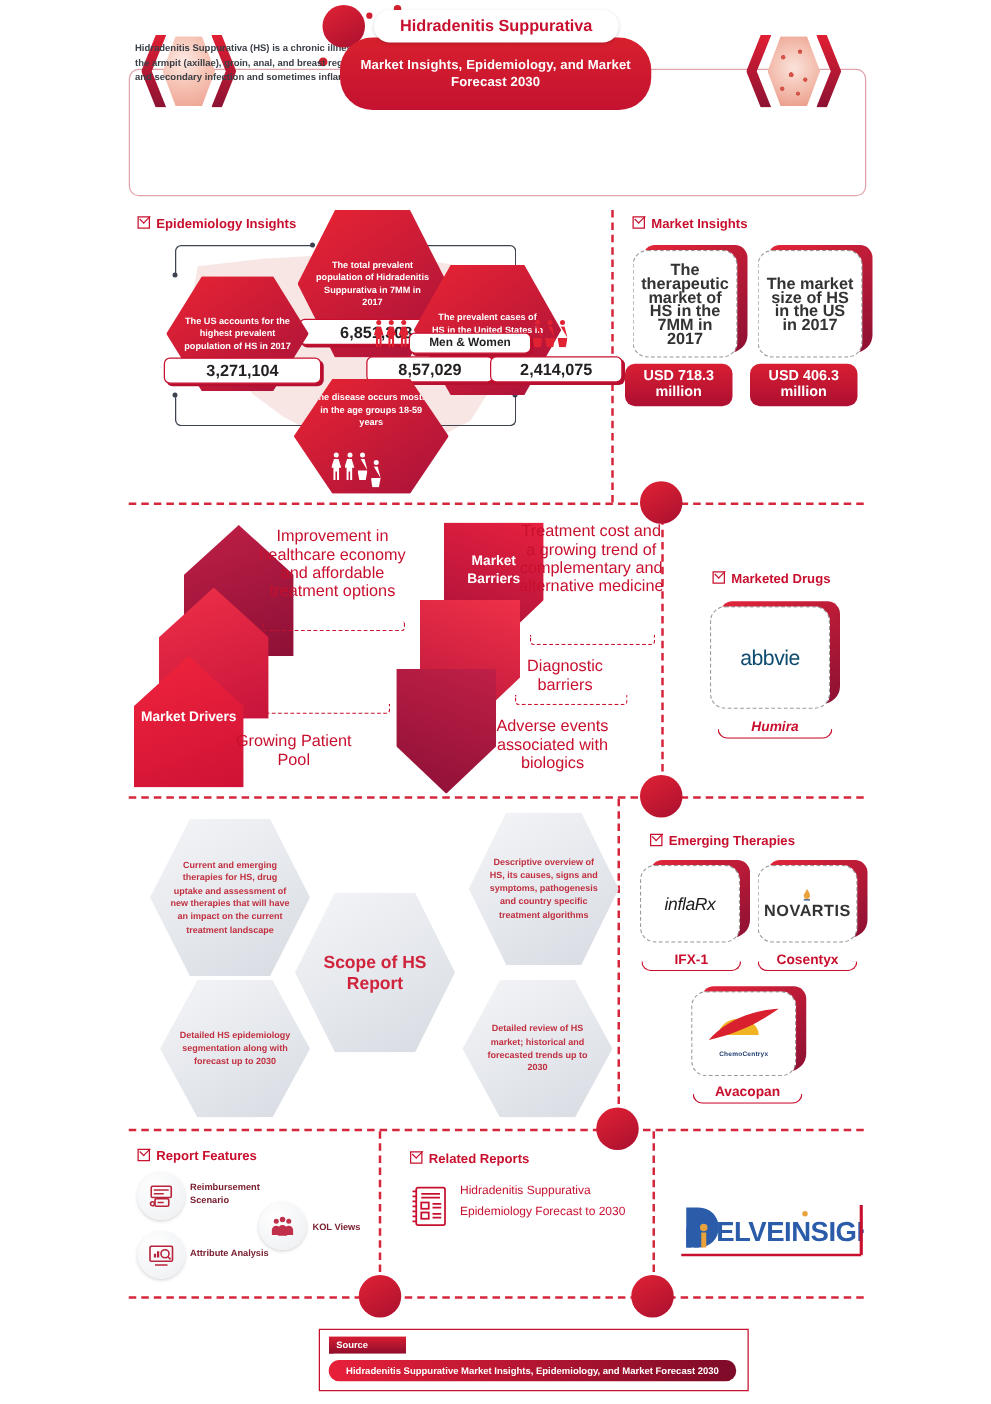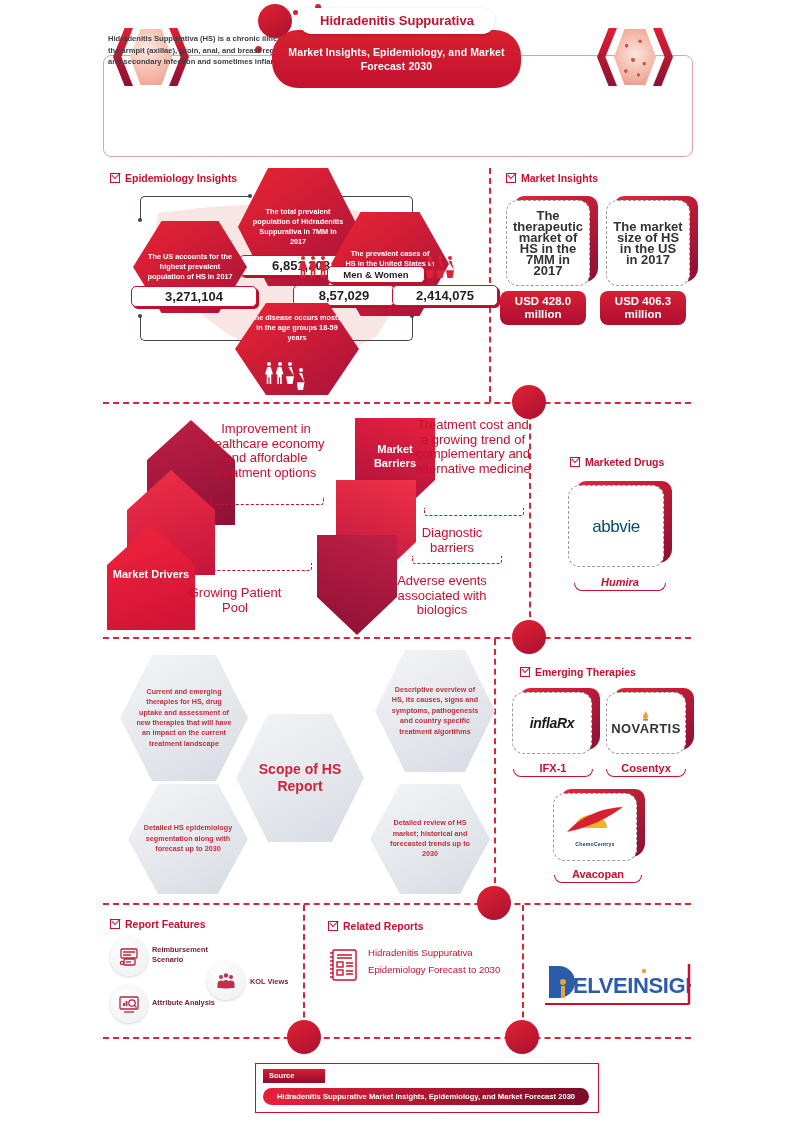--- a/index.html
+++ b/index.html
@@ -288,21 +288,21 @@
   <div class="sec-head" style="left:506px;top:172px;">
     <span class="chk"></span><span>Market Insights</span>
   </div>
 
   <div class="card" style="left:506px;top:200px;width:84px;height:86px;">
     <div class="shadow"></div>
     <div class="face">
         <span>The therapeutic market of HS in the 7MM in 2017</span>
       </div>
   </div>
-  <div class="redpill" style="left:500px;top:291px;width:86px;height:34px;">USD 428.0 million</div>
+  <div class="redpill" style="left:500px;top:291px;width:86px;height:34px;">USD 718.3 million</div>
 
   <div class="card" style="left:606px;top:200px;width:84px;height:86px;">
     <div class="shadow"></div>
     <div class="face">
         <span>The market size of HS in the US in 2017</span>
       </div>
   </div>
   <div class="redpill" style="left:600px;top:291px;width:86px;height:34px;">USD 406.3 million</div>
 
   <div class="arrow up" style="left:147px;top:420px;width:88px;height:105px;background:linear-gradient(160deg,#c01f46,#8d1036);"></div>
@@ -355,21 +355,21 @@
     <span>Detailed review of HS market; historical and forecasted trends up to 2030</span>
   </div>
 
   <div class="sec-head" style="left:520px;top:666px;">
     <span class="chk"></span><span>Emerging Therapies</span>
   </div>
 
   <div class="card" style="left:512px;top:692px;width:80px;height:62px;">
     <div class="shadow"></div>
     <div class="face">
-      <span style="font-size:14px;color:#1b1b1b;font-style:italic;font-weight:bold;letter-spacing:-.3px;">inflaRx</span>
+      <span style="font-size:14px;color:#1b1b1b;font-style:italic;font-weight:normal;letter-spacing:-.3px;">inflaRx</span>
     </div>
   </div>
   <div class="drugcap" style="left:508px;top:762px;width:90px;">IFX-1</div>
 
   <div class="card" style="left:606px;top:692px;width:80px;height:62px;">
     <div class="shadow"></div>
     <div class="face">
       <span style="font-size:8.5px;color:#22477a;font-weight:normal;letter-spacing:.4px;">
         <svg width="9" height="11" viewBox="0 0 9 11" style="vertical-align:-2px;margin-right:2px;">
           <path d="M4.5,0 C5.6,2 7,3 7,5.6 A2.5,2.5 0 0 1 2,5.6 C2,4 3.4,3.4 4.5,0 Z" fill="#e8a33d"></path>

